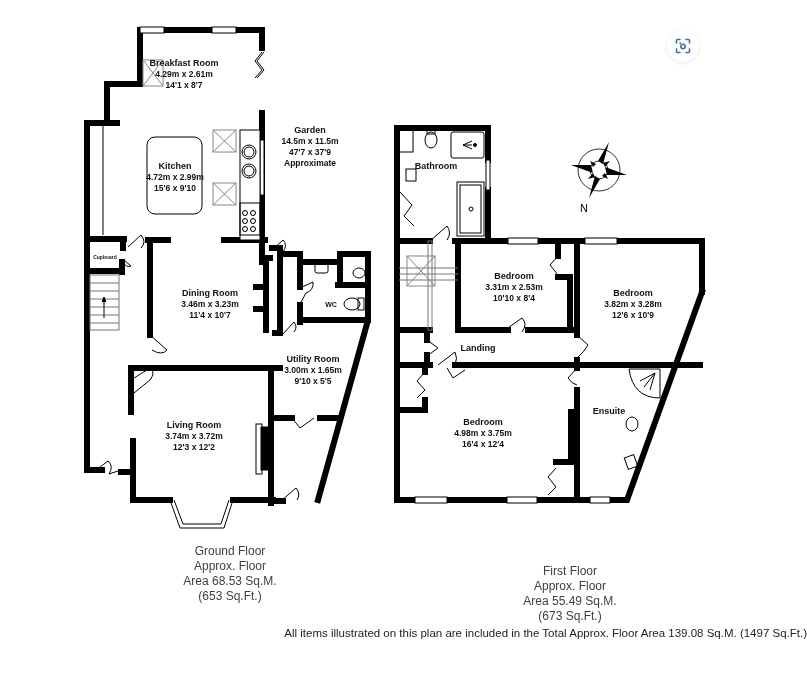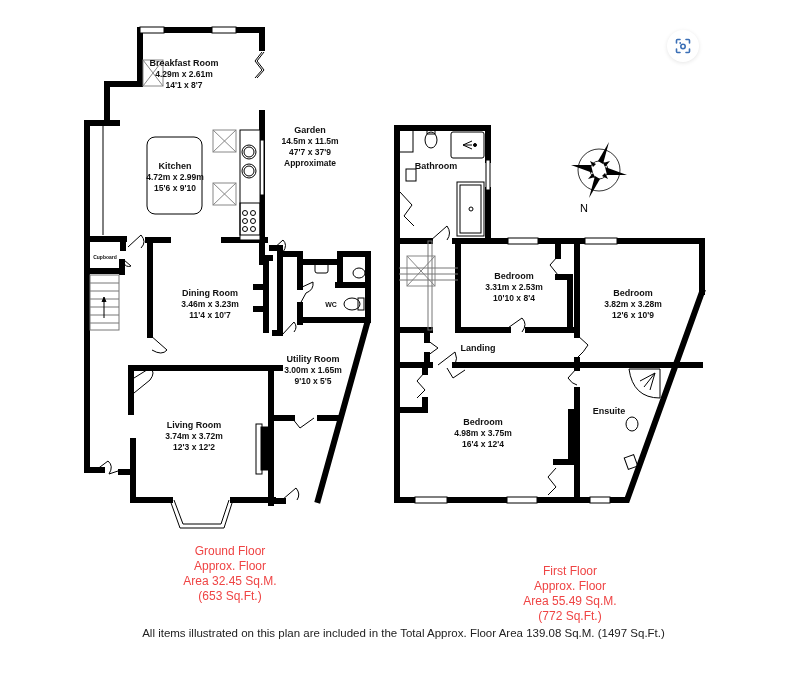--- a/index.html
+++ b/index.html
@@ -2,25 +2,25 @@
 <html><head>
 <meta charset="utf-8">
 <style>
   html, body { margin: 0; padding: 0; background: #ffffff; }
   body { width: 807px; height: 699px; position: relative; overflow: hidden; font-family: "Liberation Sans", sans-serif; color: #111; }
   #plan { position: absolute; left: 0; top: 0; width: 807px; height: 699px; }
   .room-label { font-family: "Liberation Sans", sans-serif; font-weight: bold; fill: #111; text-anchor: middle; }
   .rl-name { font-size: 9px; }
   .rl-dim { font-size: 8.5px; }
   .rl-small { font-size: 6px; }
-  .area-block { position: absolute; text-align: center; font-size: 12px; line-height: 15px; color: #ef4444; }
+  .area-block { position: absolute; text-align: center; font-size: 12px; line-height: 15px; color: #404040; }
   .area-block div { white-space: nowrap; }
   #ground-area { left: 155px; top: 544px; width: 150px; }
   #first-area { left: 495px; top: 564px; width: 150px; }
-  #footer-note { position: absolute; left: 0; top: 627px; width: 807px; text-align: center; font-size: 11.5px; color: #222; }
+  #footer-note { position: absolute; left: 0; top: 627px; width: 807px; text-align: right; font-size: 11.5px; color: #222; }
   #scan-button { position: absolute; left: 667px; top: 30px; width: 32px; height: 32px; border-radius: 50%; background: #fff; box-shadow: 0 1px 4px rgba(0,0,0,0.10); display: flex; align-items: center; justify-content: center; cursor: pointer; }
 </style>
 </head>
 <body>
 
 <svg id="plan" viewBox="0 0 807 699" xmlns="http://www.w3.org/2000/svg">
 
   <g stroke="#000" fill="none">
 
     <g stroke-width="6" stroke-linecap="square">
@@ -282,28 +282,28 @@
     <polygon points="9,9 3,6 6,3" fill="#000"></polygon>
     <polygon points="11,-9 6,-3 4,-7" fill="#000"></polygon>
     <polygon points="-11,9 -6,3 -4,7" fill="#000"></polygon>
   </g>
   <text x="584" y="212" style="font-family:'Liberation Sans',sans-serif;font-size:11px;" text-anchor="middle">N</text>
 </svg>
 
 <div class="area-block" id="ground-area">
   <div>Ground Floor</div>
   <div>Approx. Floor</div>
-  <div>Area 32.45 Sq.M.</div>
+  <div>Area 68.53 Sq.M.</div>
   <div>(653 Sq.Ft.)</div>
 </div>
 <div class="area-block" id="first-area">
   <div>First Floor</div>
   <div>Approx. Floor</div>
   <div>Area 55.49 Sq.M.</div>
-  <div>(772 Sq.Ft.)</div>
+  <div>(673 Sq.Ft.)</div>
 </div>
 
 <div id="footer-note">All items illustrated on this plan are included in the Total Approx. Floor Area 139.08 Sq.M. (1497 Sq.Ft.)</div>
 
 <div id="scan-button">
   <svg width="16" height="16" viewBox="0 0 16 16">
     <g fill="none" stroke="#3b6fb6" stroke-width="1.6" stroke-linecap="round">
       <path d="M1.5,5 V2.5 Q1.5,1.5 2.5,1.5 H5"></path>
       <path d="M11,1.5 H13.5 Q14.5,1.5 14.5,2.5 V5"></path>
       <path d="M14.5,11 V13.5 Q14.5,14.5 13.5,14.5 H11"></path>

